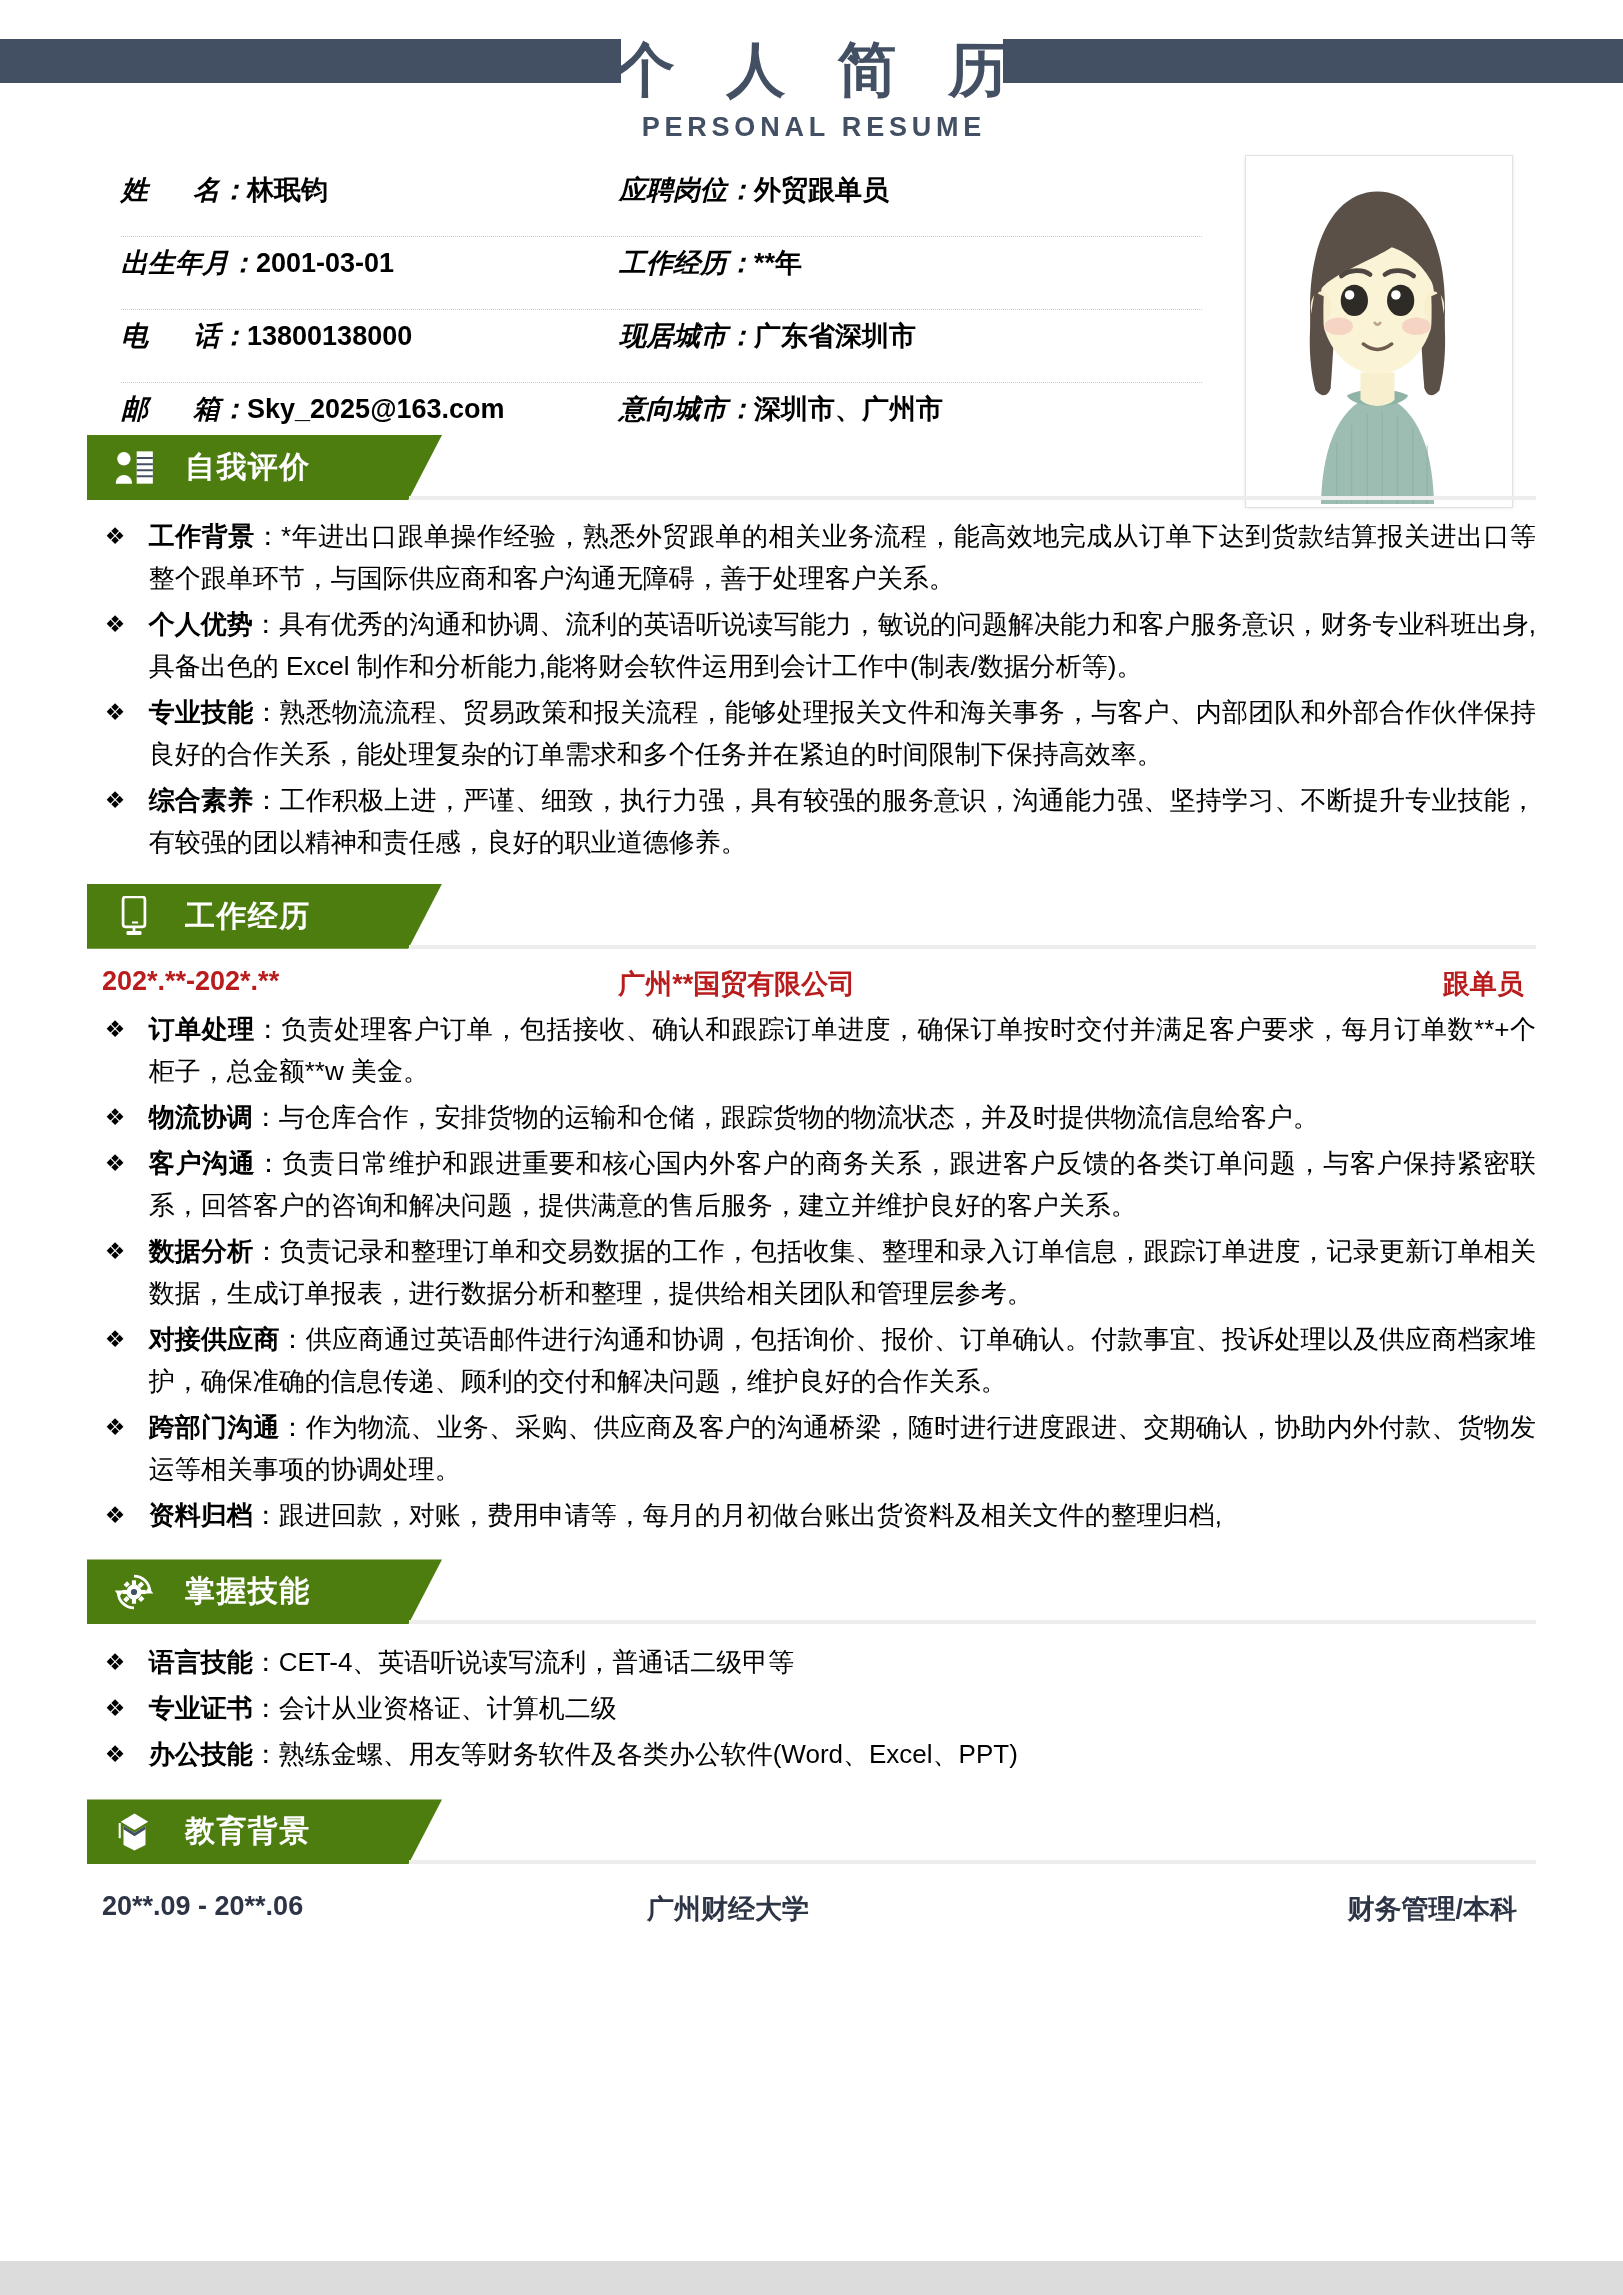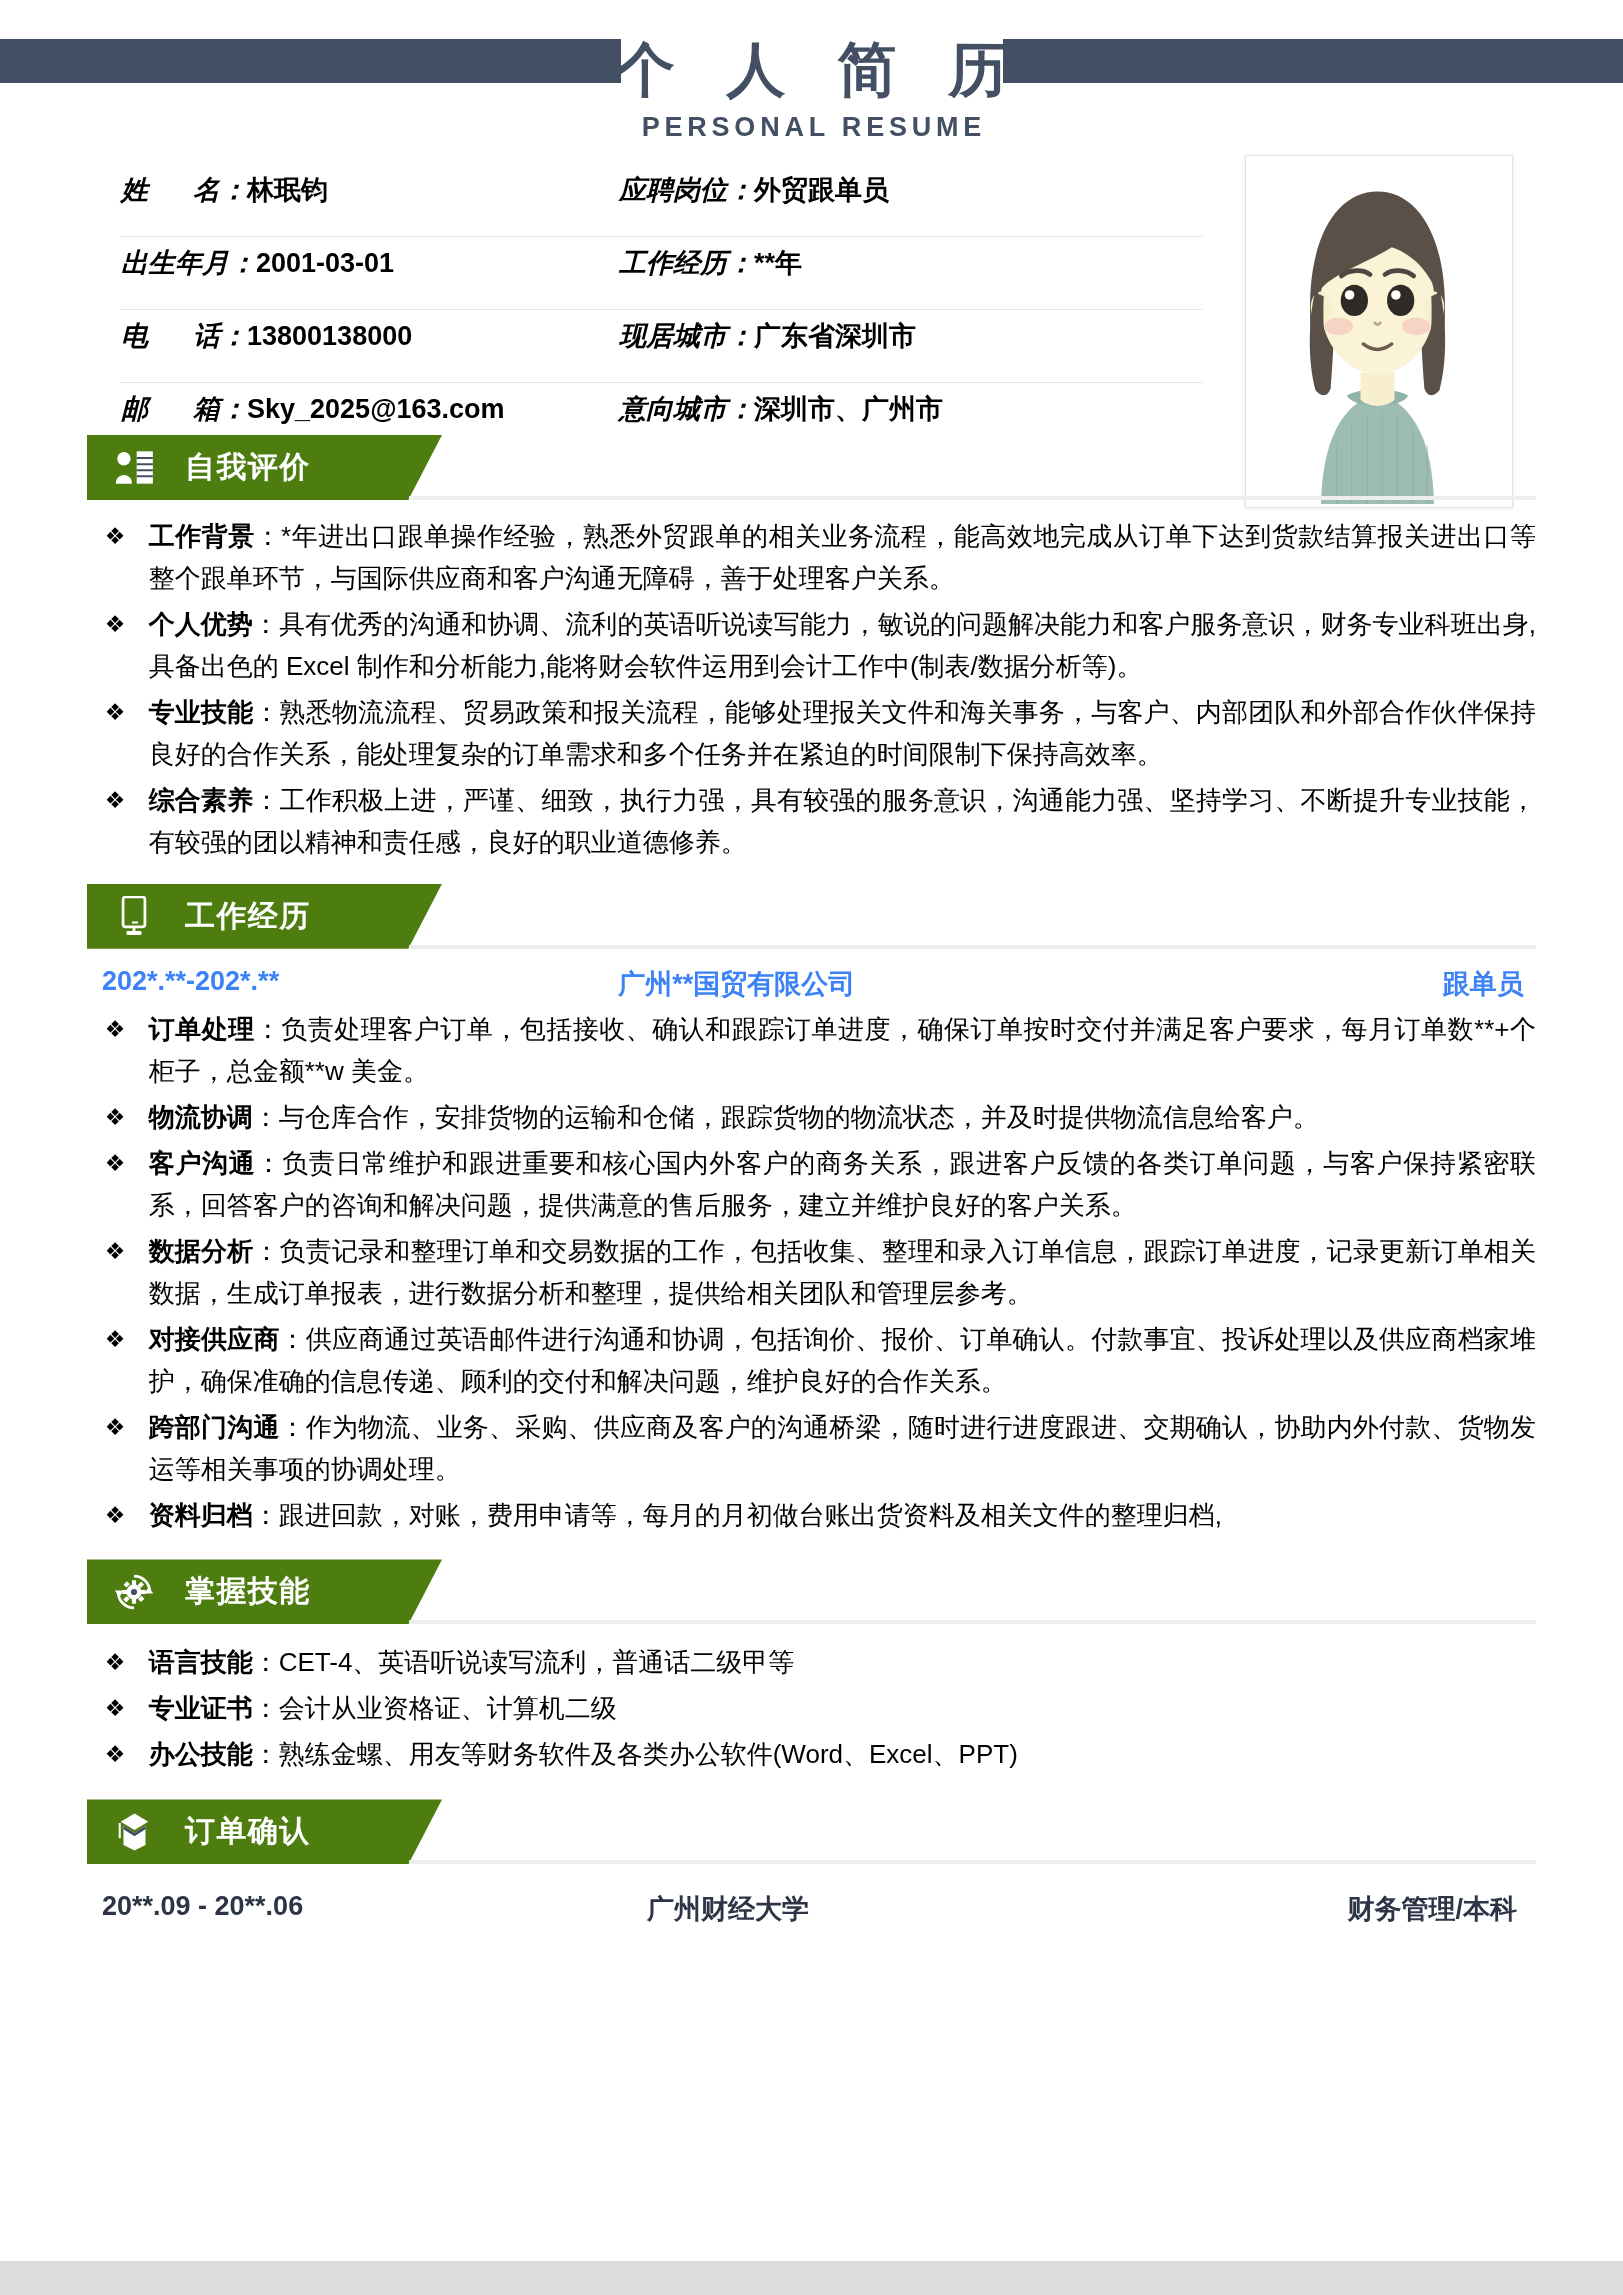--- a/index.html
+++ b/index.html
@@ -188,21 +188,21 @@
   }
   .bullet .lbl { font-weight: bold; }
   .bullet .lbl.reg { font-weight: bold; }
 
   
   .exp-row {
     display: flex;
     padding: 17.7px 87px 2.7px 102px;
     font-size: 27px;
     font-weight: bold;
-    color: #3b82f6;
+    color: #b91c1c;
   }
   .exp-row .c-date { flex: 0 0 36%; text-align: left; }
   .exp-row .c-org  { flex: 0 0 36%; text-align: left; }
   .exp-row .c-role { flex: 1 1 auto; text-align: right; padding-right: 12.3px; }
 
   .edu-row {
     display: flex;
     padding: 27px 87px 2.7px 102px;
     font-size: 27px;
     font-weight: bold;
@@ -470,21 +470,21 @@
 <div class="sec-head" style="margin-top:24.5px;">
   <div class="banner">
     <span class="sec-icon">
       <svg width="33" height="40" viewBox="0 0 48 58">
         <polygon points="24,2 44,14 24,26 4,14" fill="#ffffff"></polygon>
         <path d="M8 20 L8 48 L24 56 L40 48 L40 20 L24 30 Z" fill="#ffffff"></path>
         <path d="M8 20 L24 30 L40 20 L40 25 L24 35 L8 25 Z" fill="#434F63"></path>
         <rect x="1" y="16" width="3" height="22" fill="#ffffff"></rect>
       </svg>
     </span>
-    <span class="sec-title">订单确认</span>
+    <span class="sec-title">教育背景</span>
   </div>
   <div class="rule"></div>
 </div>
 
 <div class="edu-row">
   <div class="c-date">20**.09 - 20**.06</div>
   <div class="c-org">广州财经大学</div>
   <div class="c-major">财务管理/本科</div>
 </div>
 

